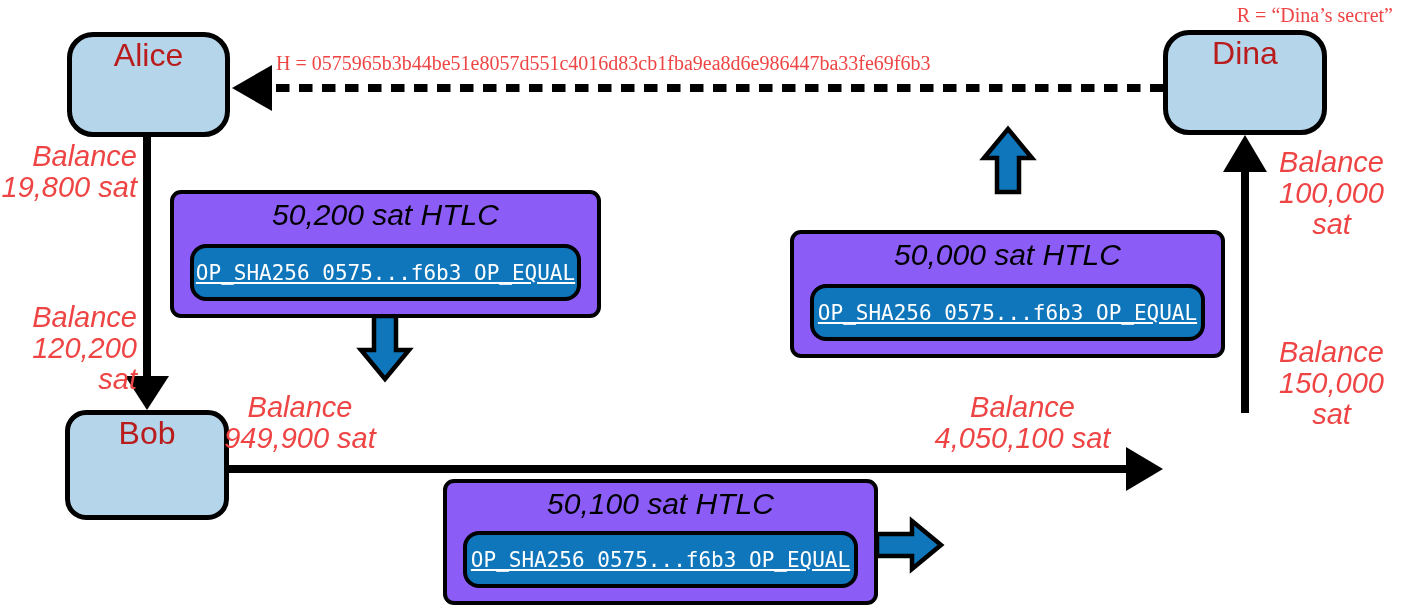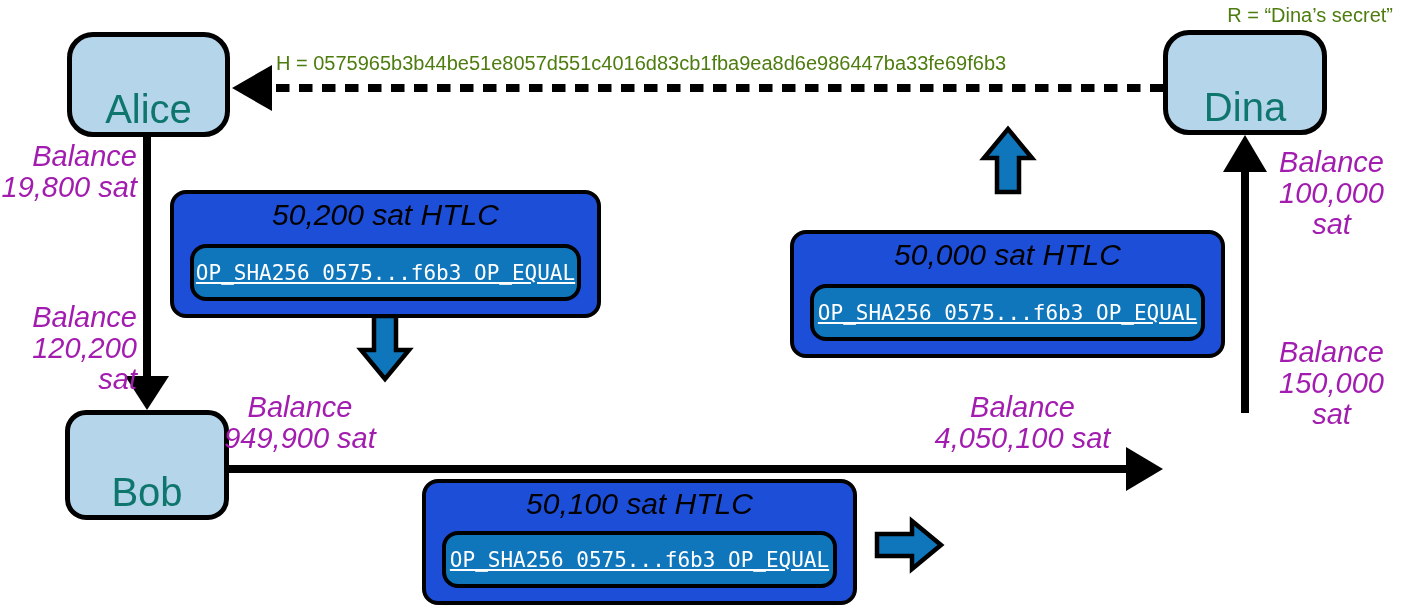--- a/index.html
+++ b/index.html
@@ -12,62 +12,62 @@
   }
   .layer{position:absolute;left:0;top:0;}
 
   
   .node{
     position:absolute;
     box-sizing:border-box;
     background:#b4d5ea;
     border:5px solid #000;
     border-radius:26px;
-    display:flex;align-items:flex-end;justify-content:center;
-    font-size:40px;color:#0f766e;
+    display:flex;align-items:flex-start;justify-content:center;
+    font-size:32px;color:#b91c1c;
   }
   .node-alice{left:67px;top:32px;width:163px;height:105px;}
   .node-dina{left:1163px;top:30px;width:164px;height:105px;}
   .node-bob{left:65px;top:410px;width:164px;height:110px;border-radius:21px;}
   .node-chan{left:1163px;top:413px;width:164px;height:108px;}
 
   
   .mono{
     position:absolute;
-    font-family:Liberation Sans, sans-serif;
-    font-size:20px;color:#4d7c0f;white-space:nowrap;
+    font-family:Liberation Serif, serif;
+    font-size:20px;color:#ef4444;white-space:nowrap;
   }
   .secret{top:4px;right:8px;}
   .hash{left:276px;top:52px;}
 
   
   .bal{
     position:absolute;
     font-style:italic;
-    font-size:29px;line-height:31px;color:#a21caf;
+    font-size:29px;line-height:31px;color:#ef4444;
     white-space:pre-line;
   }
   .bal-alice-ab{left:0;top:141px;width:137px;text-align:right;}
   .bal-bob-ab{left:0;top:302px;width:137px;text-align:right;}
   .bal-bob-bc{left:185px;top:392px;width:230px;text-align:center;}
   .bal-chan-bc{left:905px;top:392px;width:235px;text-align:center;}
   .bal-dina-cd{left:1262px;top:147px;width:139px;text-align:center;}
   .bal-chan-cd{left:1262px;top:337px;width:139px;text-align:center;}
 
   
   .htlc{
     position:absolute;
     box-sizing:border-box;
-    background:#1d4ed8;
+    background:#8b5cf6;
     border:4.5px solid #000;
-    border-radius:16px;
+    border-radius:11px;
   }
   .htlc1{left:170px;top:190px;width:431px;height:128px;}
   .htlc2{left:790px;top:190px;width:435px;height:128px;margin-top:40px;}
-  .htlc3{left:422px;top:479px;width:435px;height:126px;}
+  .htlc3{left:443px;top:479px;width:435px;height:126px;}
   .htlc-title{
     text-align:center;
     font-style:italic;
     font-size:30px;
     margin-top:4px;color:#000;
   }
   .htlc-script{
     position:absolute;left:16px;right:16px;bottom:13px;height:57px;
     box-sizing:border-box;
     background:#0f76bc;

